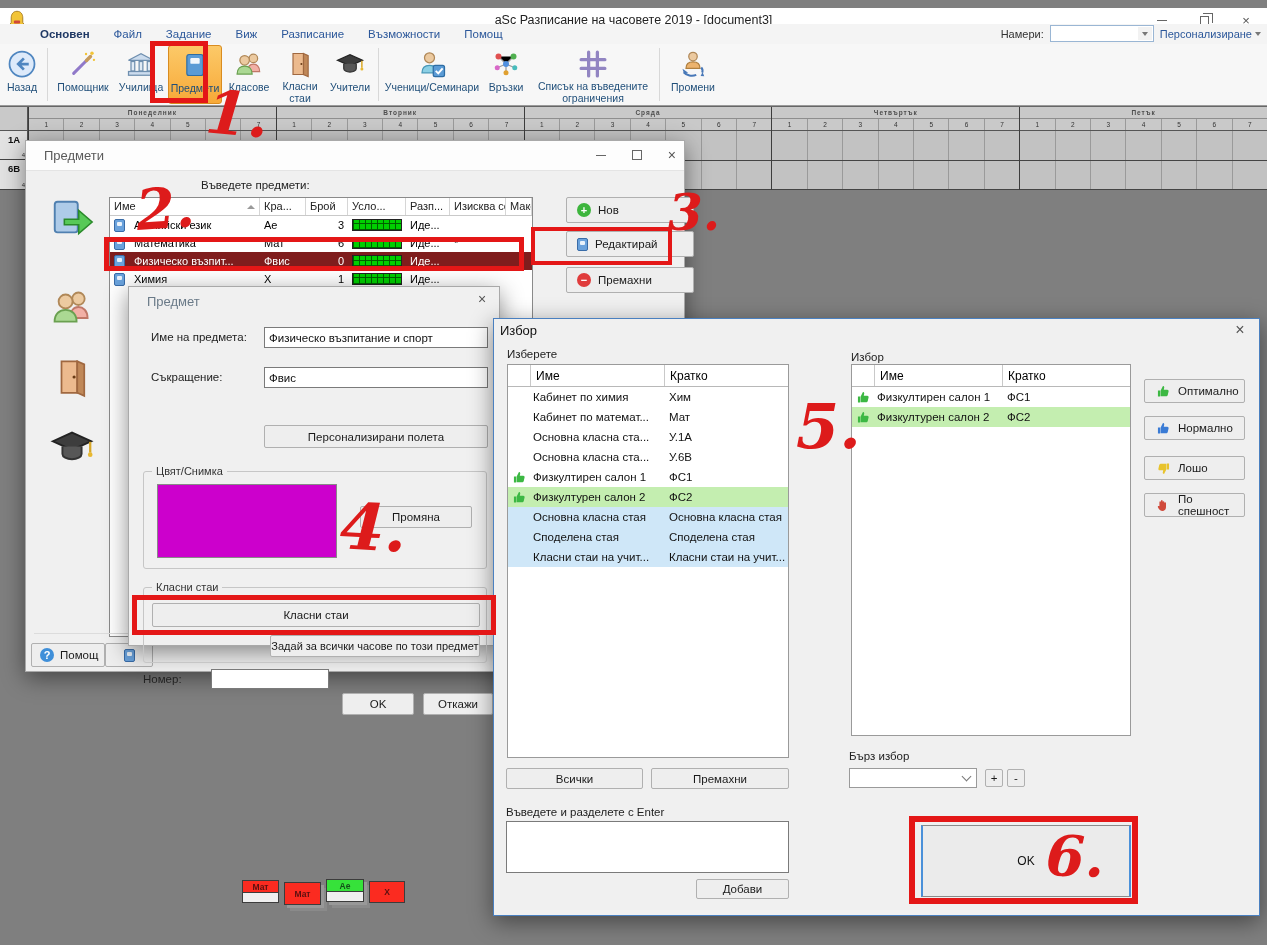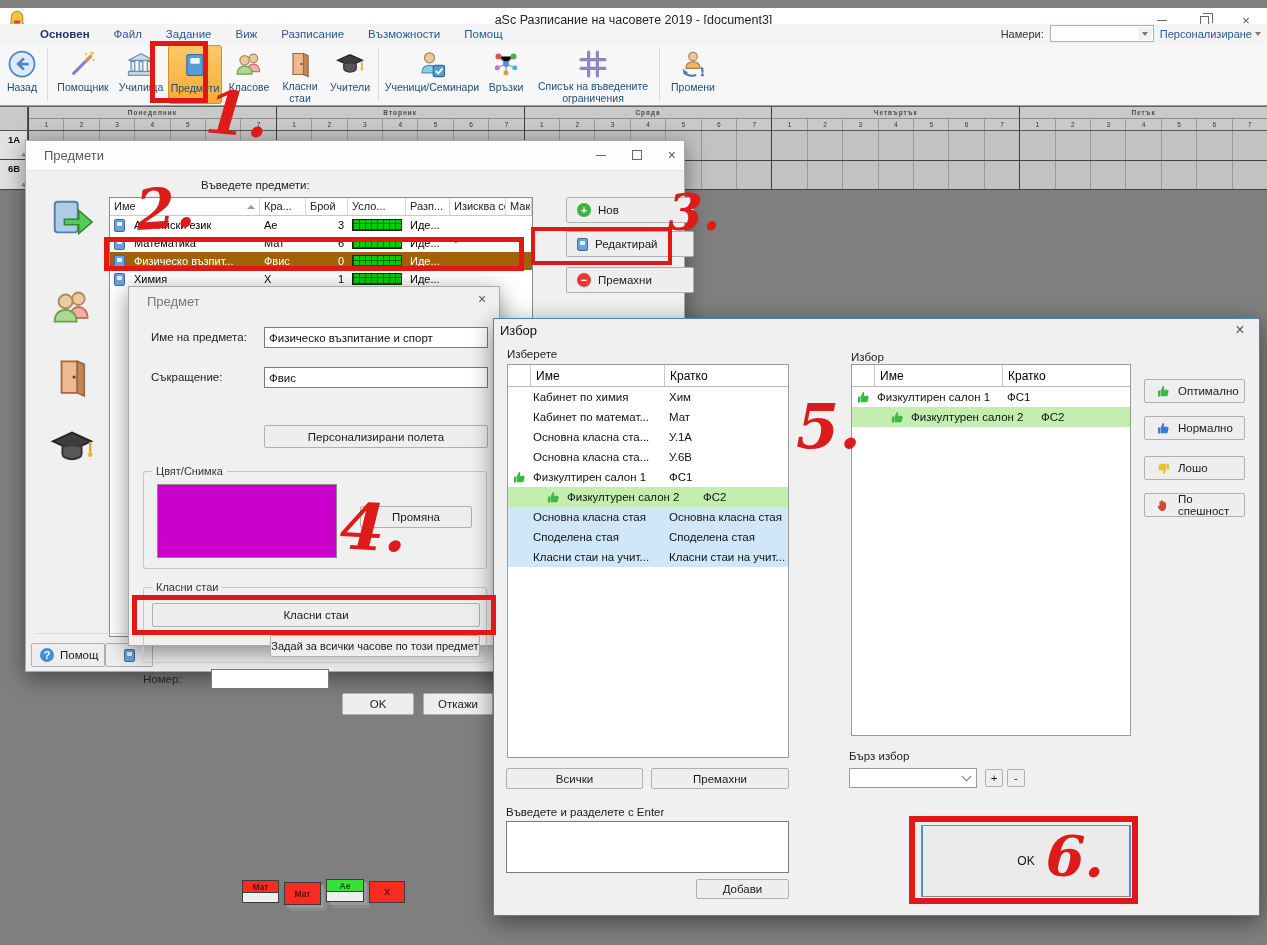--- a/index.html
+++ b/index.html
@@ -74,21 +74,21 @@
   .sbj-titlebar { height:30px; background:#fdfdfd; border-bottom:1px solid #e4e4e4; display:flex; align-items:center; }
   .sbj-title { margin-left:18px; font-size:13px; color:#5a5a5a; }
   .sbj-controls { position:absolute; right:8px; top:6px; display:flex; gap:26px; align-items:center;}
   .side-ico { position:absolute; left:22px; width:48px; height:48px; display:flex; align-items:center; justify-content:center;}
   .sbj-list-label { position:absolute; left:175px; top:38px; font-size:11.5px; color:#222; }
   .sbj-table { position:absolute; left:83px; top:56px; width:424px; height:440px; background:#fff; border:1px solid #8a8a8a; font-size:11px; overflow:hidden;}
   .sbj-hrow { display:flex; height:18px; border-bottom:1px solid #c9c9c9; color:#222; }
   .sbj-h { border-right:1px solid #d6d6d6; padding:2px 4px; white-space:nowrap; overflow:hidden; position:relative;}
   .sbj-row { display:flex; height:18px; align-items:center; }
   .sbj-c { padding:0 4px; white-space:nowrap; overflow:hidden; height:18px; display:flex; align-items:center;}
-  .sbj-row.selected { background:#a16207; color:#fff;justify-content:flex-end; }
+  .sbj-row.selected { background:#7f1d1d; color:#fff;justify-content:flex-end; }
   .bars { width:52px; height:12px; border:1px solid #222; background-color:#00cf00;
           background-image:repeating-linear-gradient(90deg,rgba(0,90,0,.95) 0 1px,transparent 1px 6px),
                            repeating-linear-gradient(0deg,rgba(0,90,0,.95) 0 1px,transparent 1px 5.5px);}
   .sort-tri { width:0;height:0;border-left:4px solid transparent;border-right:4px solid transparent;border-bottom:4px solid #9a9a9a; position:absolute; right:4px; top:7px;}
   .sbj-btn { position:absolute; left:540px; width:128px; height:26px; justify-content:flex-start; padding-left:10px; gap:7px;}
   .sbj-footer-line { position:absolute; left:8px; right:8px; top:492px; border-top:1px solid #dcdcdc; }
   .help-btn { position:absolute; left:5px; top:502px; width:74px; height:24px; justify-content:flex-start; padding-left:8px; gap:6px;}
   .part-btn { position:absolute; left:79px; top:502px; width:48px; height:24px; }
 
   
@@ -101,21 +101,21 @@
   
   #dlg-select { left:493px; top:318px; width:767px; height:598px; z-index:30; border:1px solid #4a80c0;}
   .sel-title { position:absolute; left:6px; top:4px; font-size:13px; color:#111; }
   .sel-label { position:absolute; font-size:11.5px; color:#222; }
   .roomlist { position:absolute; background:#fff; border:1px solid #9a9a9a; font-size:11.5px; overflow:hidden;}
   .rl-hrow { display:flex; height:22px; border-bottom:1px solid #b8b8b8; align-items:center;}
   .rl-h { border-left:1px solid #c9c9c9; padding:0 5px; height:100%; display:flex; align-items:center; font-size:12px;}
   .room-row { display:flex; height:20px; align-items:center; color:#111;}
   .room-row .thumb { visibility:hidden; width:22px; display:flex; justify-content:center;}
   .room-row.optimal .thumb { visibility:visible; }
-  .room-row.picked { background:#c4eeb0;padding-left:34px; }
+  .room-row.picked { background:#c4eeb0; }
   .room-row.virtual { background:#cfe7f8; }
   .rr-name { padding:0 3px; white-space:nowrap; overflow:hidden;}
   .prio-btn { position:absolute; left:650px; width:101px; height:24px; justify-content:flex-start; gap:8px; padding-left:12px;}
   .chev { width:7px; height:7px; border-right:1.6px solid #777; border-bottom:1.6px solid #777; transform:rotate(45deg); margin-top:-4px;}
   .okbig { position:absolute; left:427px; top:506px; width:210px; height:72px; background:#ebebeb; border:1px solid #8a8a8a; border-left:2px solid #4a90d9; border-right:2px solid #4a90d9; display:flex; align-items:center; justify-content:center; font-size:12px; color:#111;}
   .redbox { position:absolute; border:5px solid #e41717; z-index:50; pointer-events:none;}
   .rednum { position:absolute; color:#dd1b1b; font-family:"DejaVu Serif","Liberation Serif",serif; font-style:italic; font-weight:bold; z-index:51; pointer-events:none; line-height:1;}
 
   svg { display:block; }
 </style>

